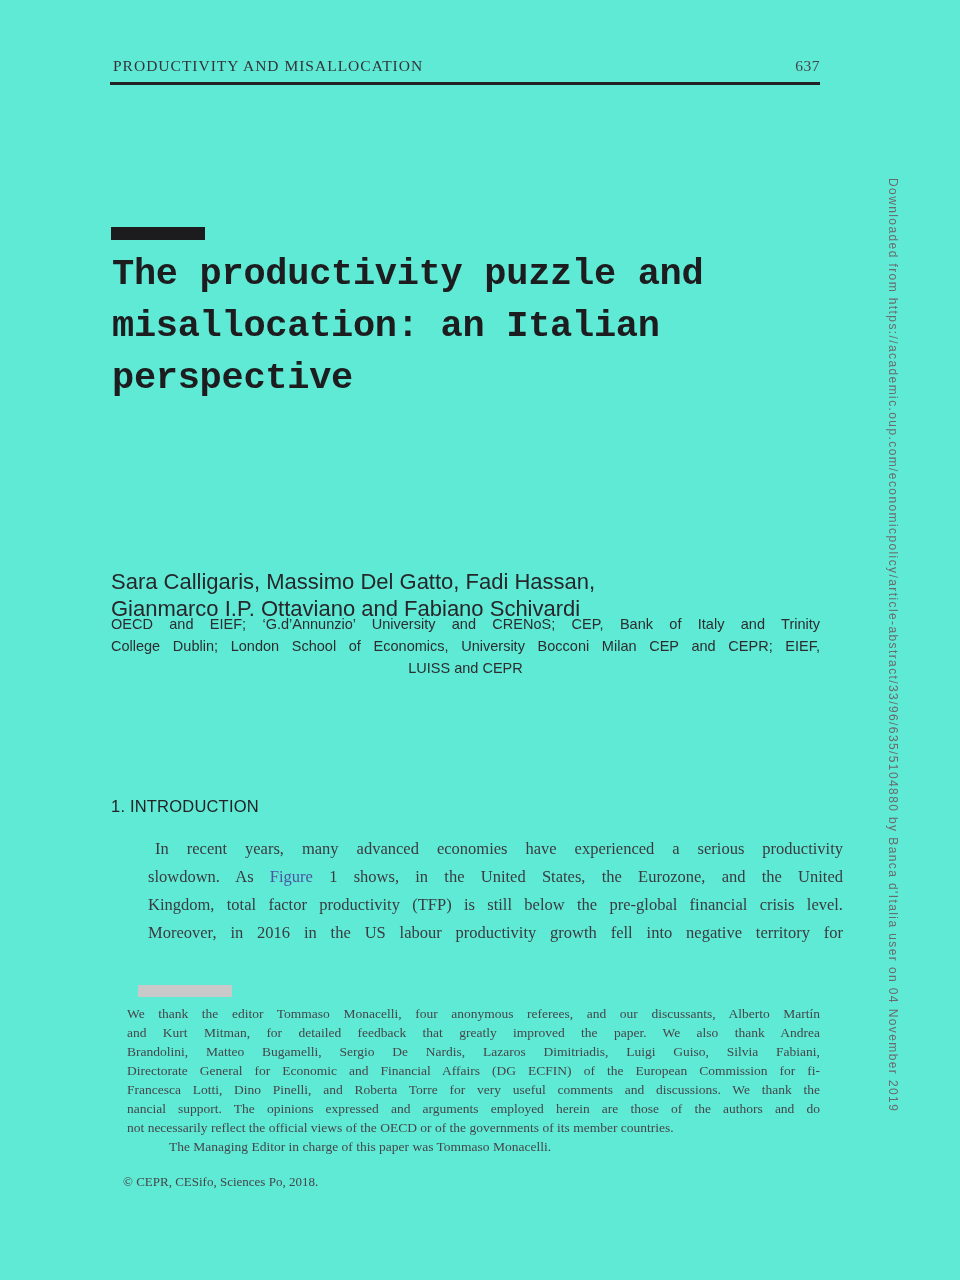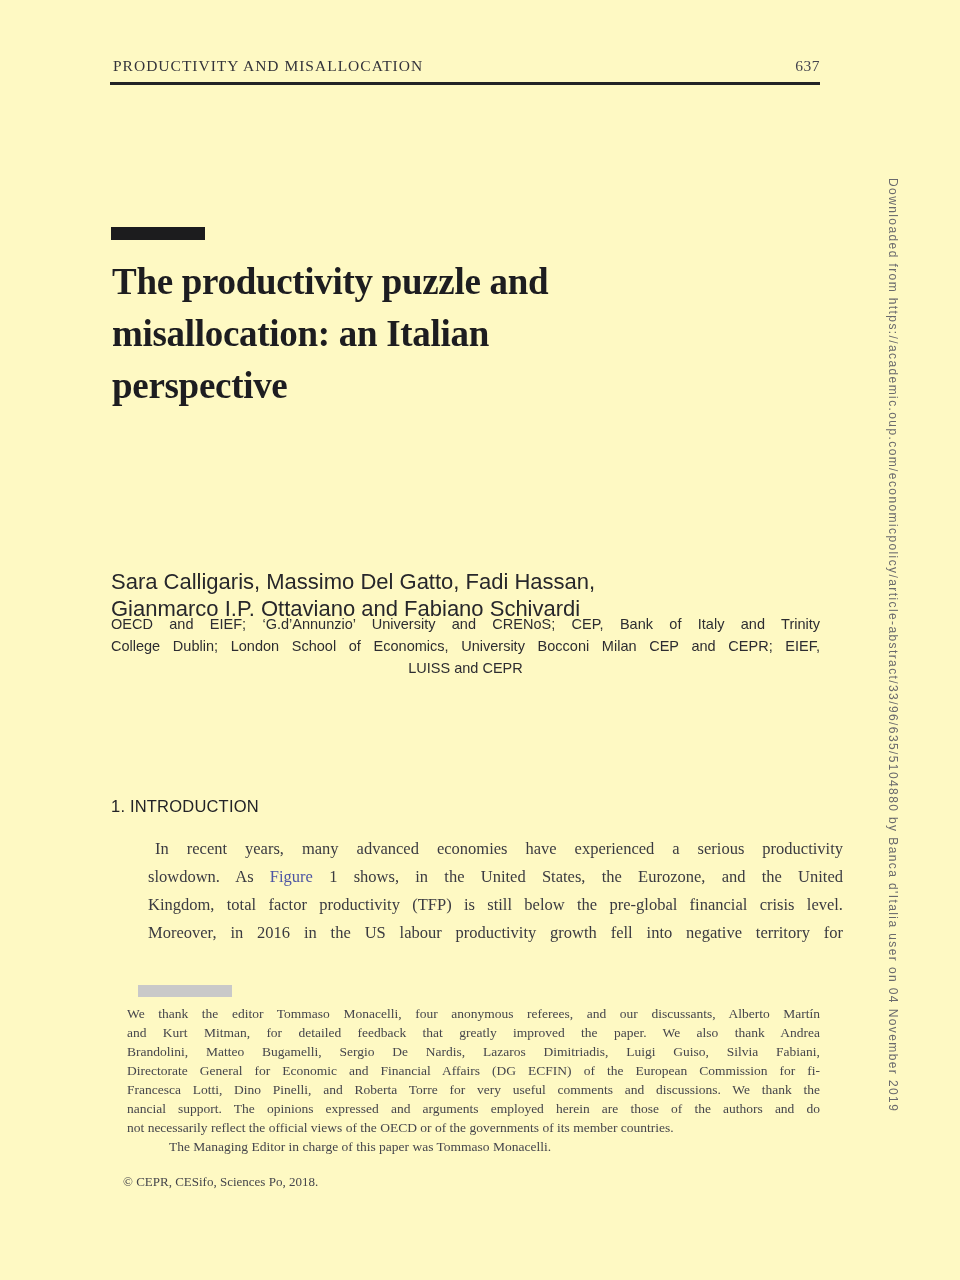--- a/index.html
+++ b/index.html
@@ -1,39 +1,39 @@
 <!DOCTYPE html>
 <html style="--link: #4d55a4;"><head>
 <meta charset="utf-8">
 <style>
   html,body{margin:0;padding:0;}
   .page{
     position:relative;
     width:960px;height:1280px;
-    background:#fef9c3;
+    background:#5eead4;
     overflow:hidden;
     font-family:"Liberation Serif", serif;
   }
   .abs{position:absolute;}
 
   
   .running-head{
     left:113px;top:57px;width:707px;
     font-size:15.5px;letter-spacing:1px;
     color:#33333a;
     display:flex;justify-content:space-between;align-items:baseline;
   }
   .running-head .folio{color:#44444e;letter-spacing:0.5px;}
   .head-rule{left:110px;top:82px;width:710px;height:3px;background:#232326;}
 
   
   .title-marker{left:111px;top:227px;width:94px;height:13px;background:#1c1c1e;}
   .article-title{
-    left:112px;top:256px;width:640px;
-    font-family:Liberation Serif, serif;
+    left:112px;top:248px;width:640px;
+    font-family:Liberation Mono, monospace;
     font-weight:bold;font-size:37px;line-height:52px;
     color:#1d1d20;letter-spacing:-0.3px;
   }
 
   
   .authors{
     left:111px;top:568px;width:700px;
     font-family:"Liberation Sans", sans-serif;
     font-size:22px;line-height:27px;color:#27272b;
   }

